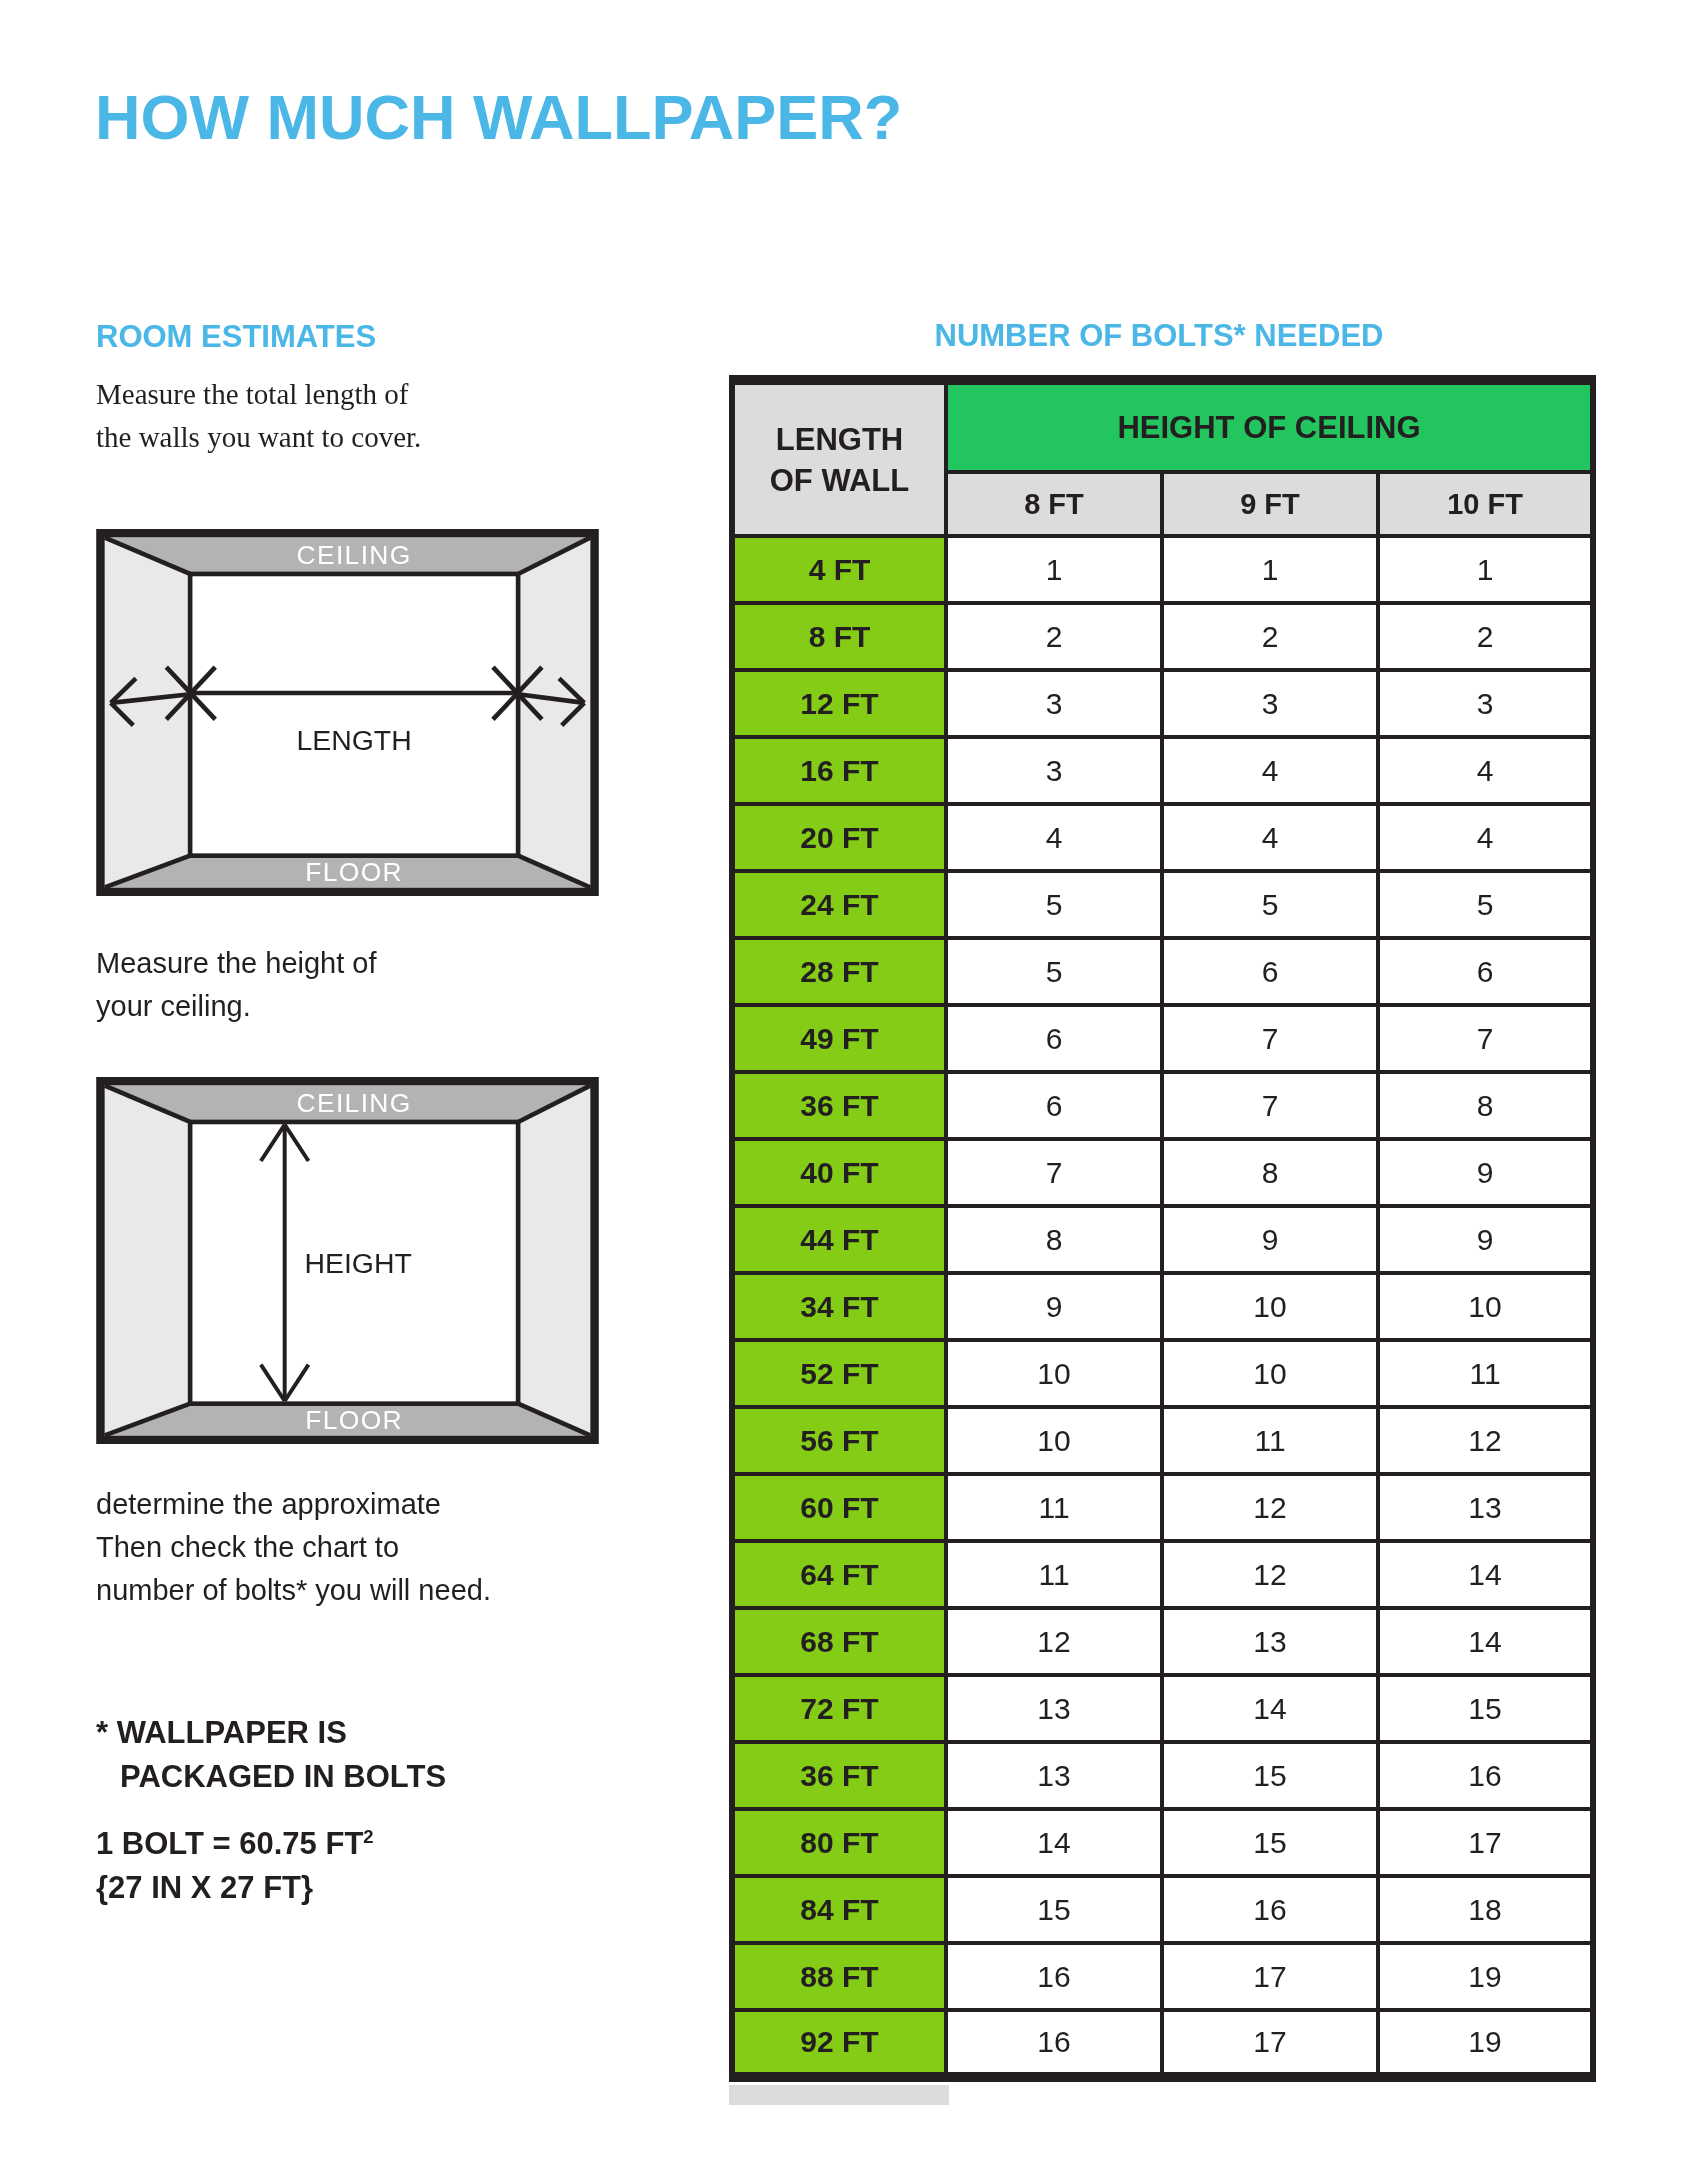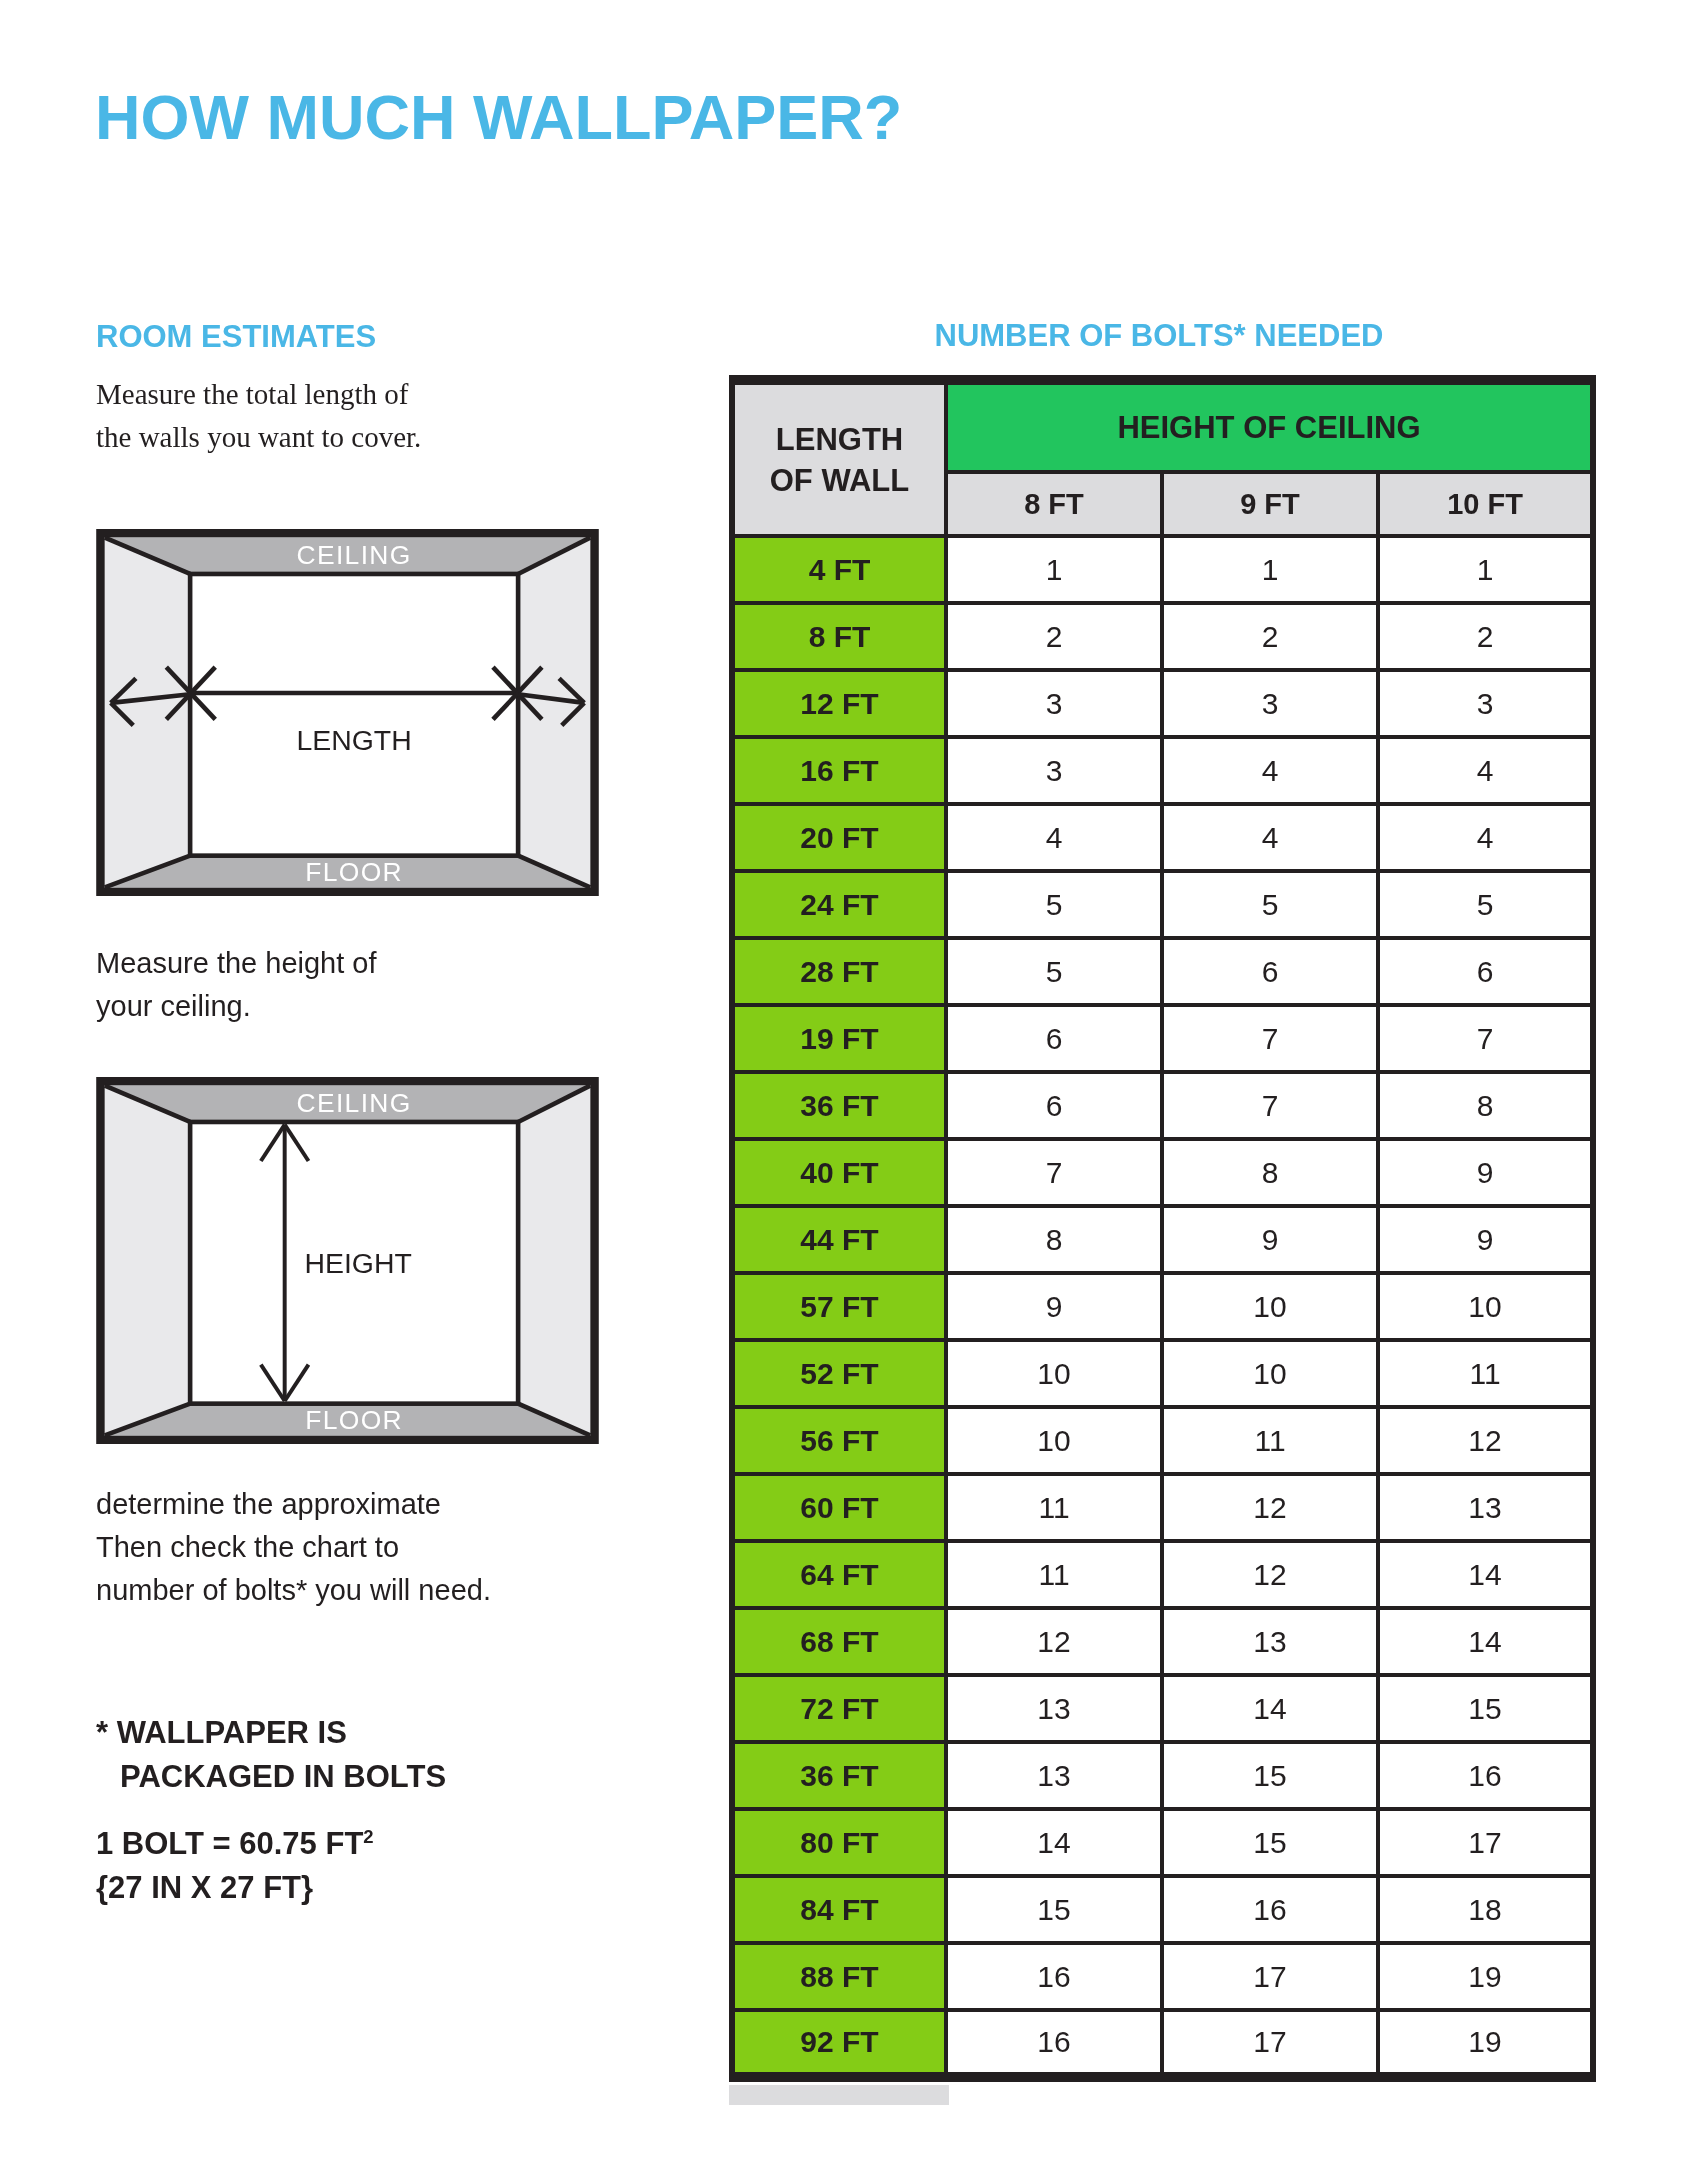--- a/index.html
+++ b/index.html
@@ -234,21 +234,21 @@
             <td class="val">5</td>
             <td class="val">5</td>
           </tr>
       <tr class="datarow">
             <td class="rowlabel">28 FT</td>
             <td class="val">5</td>
             <td class="val">6</td>
             <td class="val">6</td>
           </tr>
       <tr class="datarow">
-            <td class="rowlabel">19 FT</td>
+            <td class="rowlabel">49 FT</td>
             <td class="val">6</td>
             <td class="val">7</td>
             <td class="val">7</td>
           </tr>
       <tr class="datarow">
             <td class="rowlabel">36 FT</td>
             <td class="val">6</td>
             <td class="val">7</td>
             <td class="val">8</td>
           </tr>
@@ -258,21 +258,21 @@
             <td class="val">8</td>
             <td class="val">9</td>
           </tr>
       <tr class="datarow">
             <td class="rowlabel">44 FT</td>
             <td class="val">8</td>
             <td class="val">9</td>
             <td class="val">9</td>
           </tr>
       <tr class="datarow">
-            <td class="rowlabel">57 FT</td>
+            <td class="rowlabel">34 FT</td>
             <td class="val">9</td>
             <td class="val">10</td>
             <td class="val">10</td>
           </tr>
       <tr class="datarow">
             <td class="rowlabel">52 FT</td>
             <td class="val">10</td>
             <td class="val">10</td>
             <td class="val">11</td>
           </tr>

